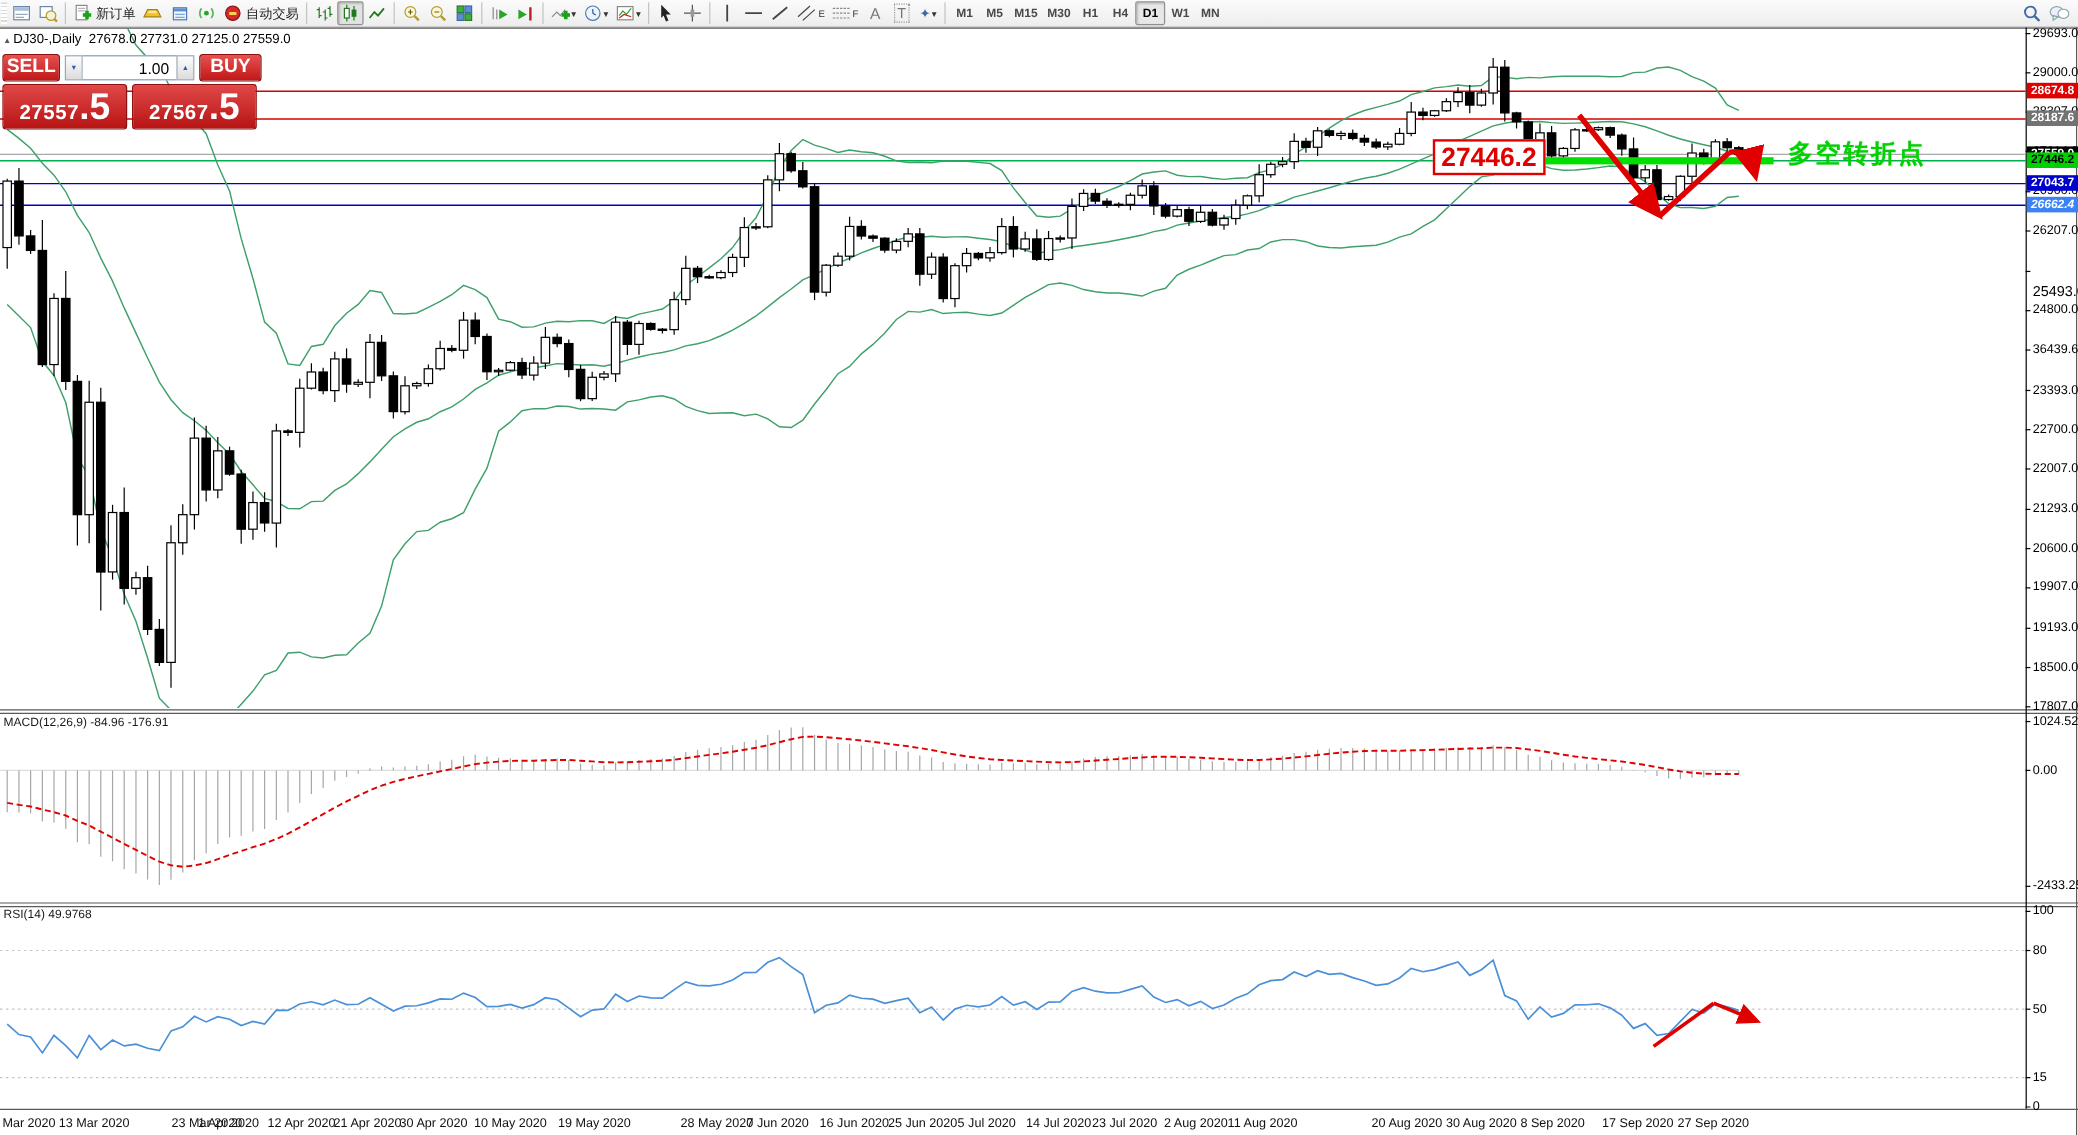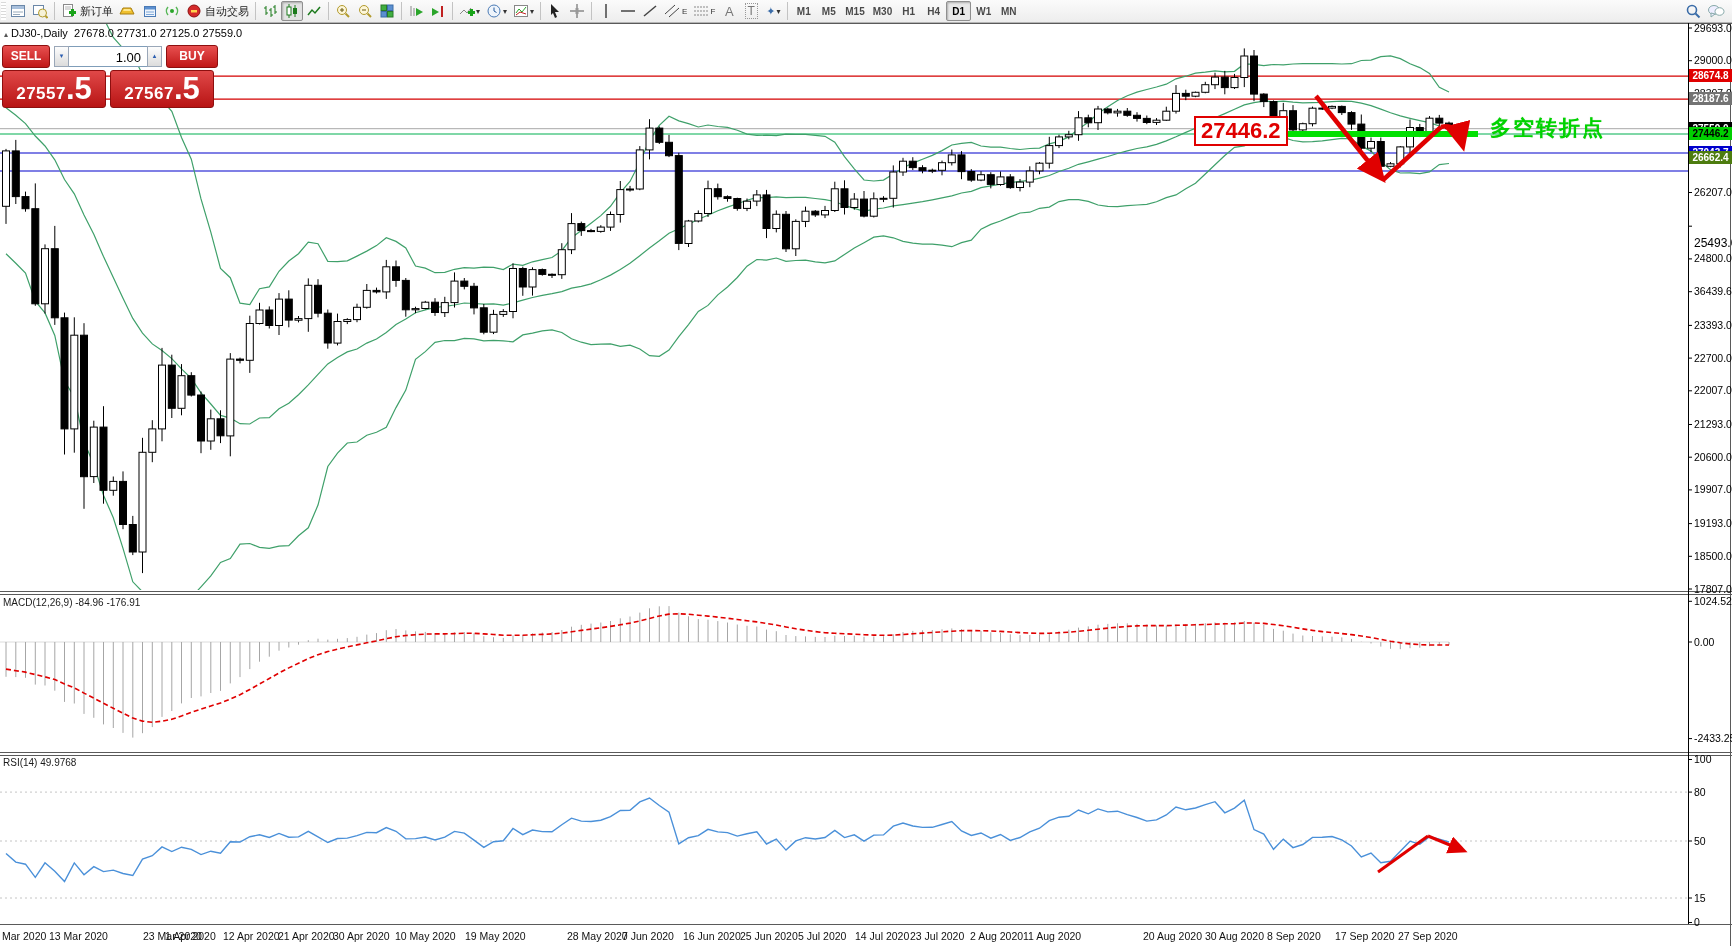--- a/index.html
+++ b/index.html
@@ -23,21 +23,21 @@
   .glyphicon{font-size:11px;color:#333;}
   
   #labels{position:absolute;left:0;top:0;width:1732px;height:946px;pointer-events:none;}
   #chart-title{position:absolute;left:4px;top:27px;font-size:11px;color:#000;white-space:nowrap;}
   #chart-title .mark{color:#555;font-size:8px;margin-right:3px;}
   .panel-label{position:absolute;left:3px;font-size:10px;color:#1a1a1a;white-space:nowrap;}
   
   #ocp{position:absolute;left:2px;top:45px;width:216px;}
   #ocp-row1{display:flex;align-items:center;height:22px;}
   .ocbtn{width:46px;height:21px;background:linear-gradient(#e85050,#c01818);border:1px solid #8d0f0f;border-radius:3px;
-    color:#fff;font-size:12px;font-weight:bold;display:flex;align-items:center;justify-content:center;}
+    color:#fff;font-size:16px;font-weight:bold;display:flex;align-items:center;justify-content:center;}
   #vol-wrap{display:flex;align-items:center;margin:0 4px;height:21px;}
   .spin{width:15px;height:21px;background:linear-gradient(#fdfdfd,#dcdcdc);border:1px solid #9aa7b8;display:flex;
     align-items:center;justify-content:center;font-size:7px;color:#2a5db0;box-sizing:border-box;}
   #vol-field{width:78px;height:21px;border:1px solid #7f9db9;border-left:none;border-right:none;background:#fff;
     font-size:13px;text-align:right;padding:0 6px 0 0;line-height:21px;box-sizing:border-box;}
   .bigprice{width:104px;height:38px;background:linear-gradient(#e04848,#b81414);border:1px solid #8d0f0f;border-radius:3px;
     color:#fff;display:flex;align-items:baseline;justify-content:center;box-sizing:border-box;padding-top:4px;}
   .bp-main{font-size:17px;font-weight:bold;letter-spacing:.5px;}
   .bp-big{font-size:31px;font-weight:bold;line-height:28px;}
   #ocp-row2{display:flex;gap:4px;margin-top:3px;}
@@ -909,21 +909,21 @@
       <div class="axis-lbl" style="left: 1694px; top: 753px; font-size: 10.5px;">100</div>
       <div class="axis-lbl" style="left: 1694px; top: 786px; font-size: 10.5px;">80</div>
       <div class="axis-lbl" style="left: 1694px; top: 835px; font-size: 10.5px;">50</div>
       <div class="axis-lbl" style="left: 1694px; top: 892px; font-size: 10.5px;">15</div>
       <div class="axis-lbl" style="left: 1694px; top: 916px; font-size: 10.5px;">0</div>
       <div class="badge" style="left: 1689px; top: 122px; background: rgb(0, 0, 0); color: rgb(255, 255, 255);">27559.0</div>
       <div class="badge" style="left: 1689px; top: 69px; background: rgb(224, 0, 0); color: rgb(255, 255, 255);">28674.8</div>
       <div class="badge" style="left: 1689px; top: 92px; background: #737373; color: rgb(255, 255, 255);">28187.6</div>
       <div class="badge" style="left: 1689px; top: 127px; background: rgb(0, 208, 0); color: rgb(0, 0, 0);">27446.2</div>
       <div class="badge" style="left: 1689px; top: 146px; background: rgb(0, 0, 204); color: rgb(255, 255, 255);">27043.7</div>
-      <div class="badge" style="left: 1689px; top: 151px; background: #4d7c0f; color: rgb(255, 255, 255);">26662.4</div>
+      <div class="badge" style="left: 1689px; top: 164px; background: #3b82f6; color: rgb(255, 255, 255); font-style: italic;">26662.4</div>
       <div class="axis-lbl" style="left: 2px; top: 930px; font-size: 10.5px; color: rgb(17, 17, 17);">Mar 2020</div>
       <div class="axis-lbl" style="left: 49px; top: 930px; font-size: 10.5px; color: rgb(17, 17, 17);">13 Mar 2020</div>
       <div class="axis-lbl" style="left: 111px; top: 930px; font-size: 10.5px; color: rgb(17, 17, 17); margin-left: 32px;">23 Mar 2020</div>
       <div class="axis-lbl" style="left: 165px; top: 930px; font-size: 10.5px; color: rgb(17, 17, 17);">1 Apr 2020</div>
       <div class="axis-lbl" style="left: 223px; top: 930px; font-size: 10.5px; color: rgb(17, 17, 17);">12 Apr 2020</div>
       <div class="axis-lbl" style="left: 278px; top: 930px; font-size: 10.5px; color: rgb(17, 17, 17);">21 Apr 2020</div>
       <div class="axis-lbl" style="left: 333px; top: 930px; font-size: 10.5px; color: rgb(17, 17, 17);">30 Apr 2020</div>
       <div class="axis-lbl" style="left: 395px; top: 930px; font-size: 10.5px; color: rgb(17, 17, 17);">10 May 2020</div>
       <div class="axis-lbl" style="left: 465px; top: 930px; font-size: 10.5px; color: rgb(17, 17, 17);">19 May 2020</div>
       <div class="axis-lbl" style="left: 567px; top: 930px; font-size: 10.5px; color: rgb(17, 17, 17);">28 May 2020</div>

